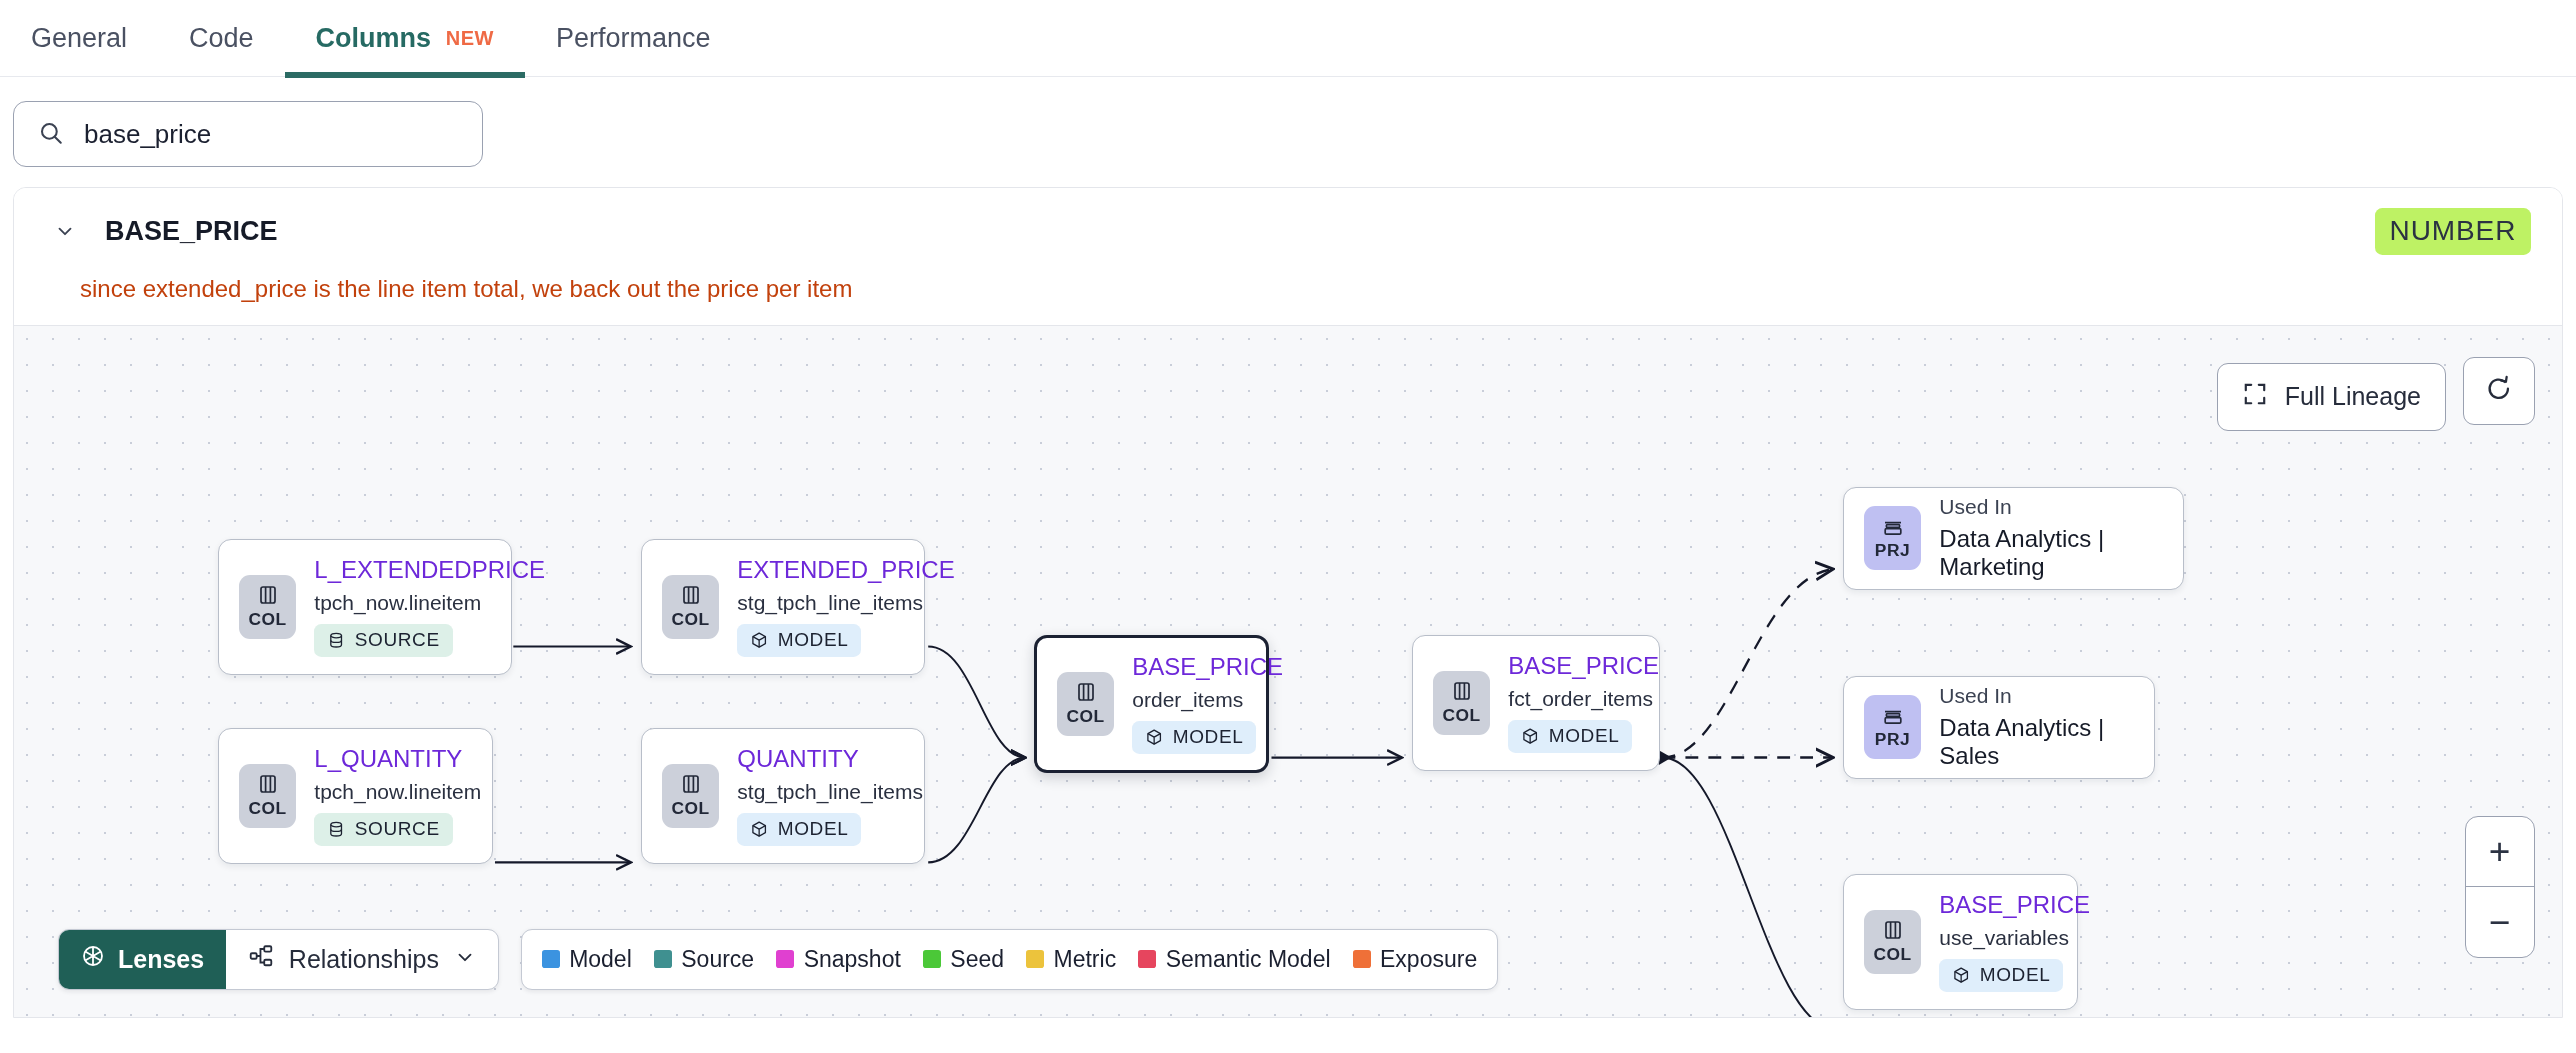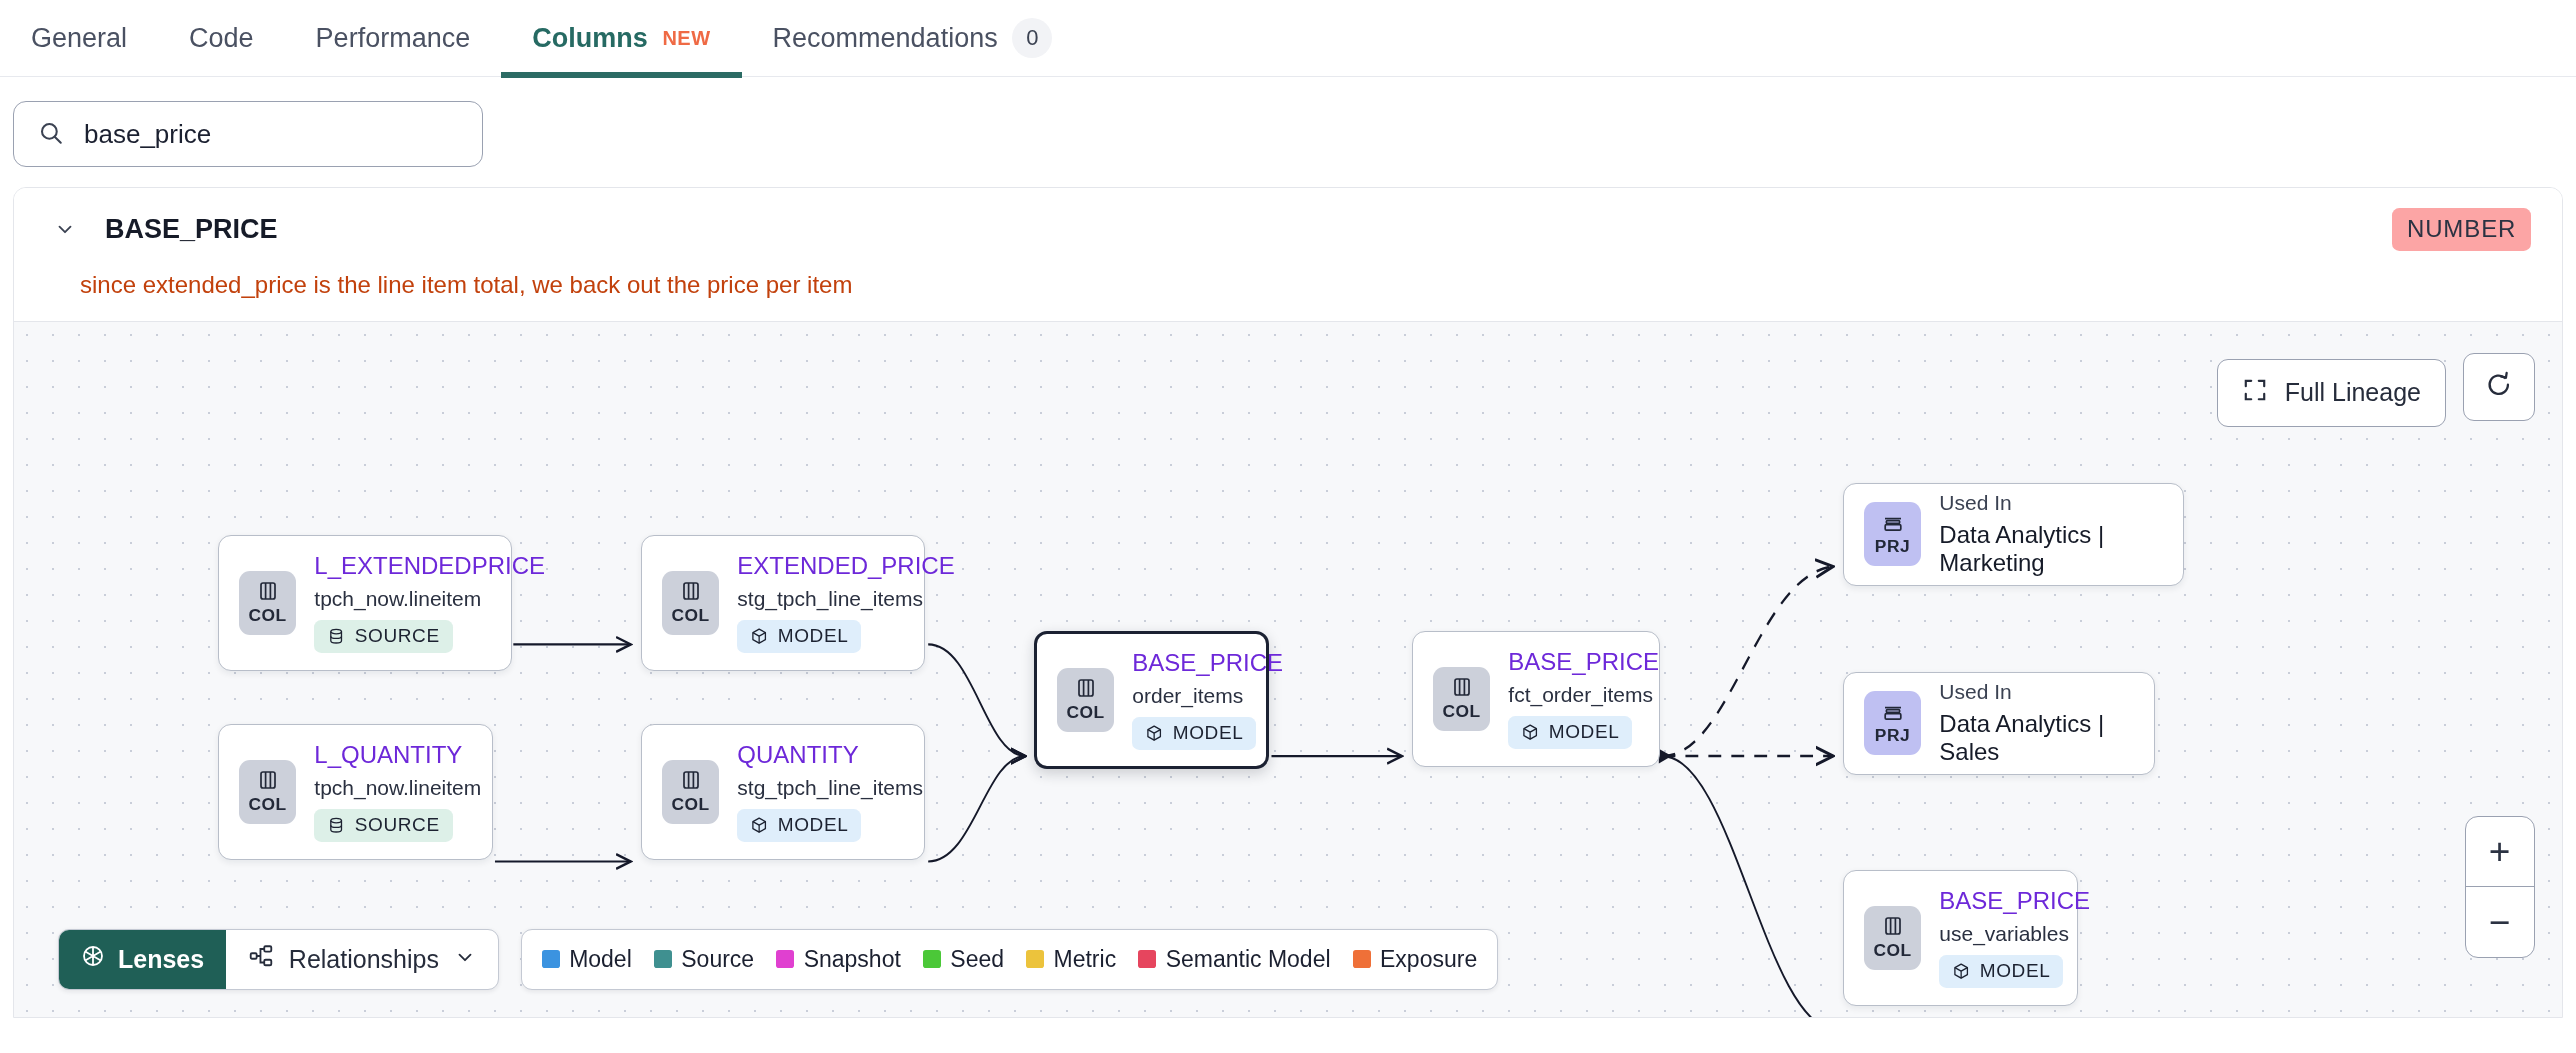--- a/index.html
+++ b/index.html
@@ -86,23 +86,23 @@
   .chev {
     width: 40px; display: flex; align-items: center; justify-content: center;
     cursor: pointer;
   }
   .col-title {
     font-size: 27px; font-weight: bold; color: #161b28;
     margin-left: 20px;
   }
   .type-badge {
     margin-left: auto;
-    background: #fca5a5;
+    background: #bef264;
     color: #2b3242;
-    font-size: 24px;
+    font-size: 28px;
     letter-spacing: 0.9px;
     padding: 7.3px 14.7px;
     border-radius: 7.3px;
   }
   .col-desc {
     font-size: 24px; color: #c2410c;
     padding: 20px 0 22px 35px;
   }
 
   
@@ -253,30 +253,26 @@
 </head>
 <body>
 
 <div class="tabbar">
   <div class="tab">
     <span>General</span>
   </div>
   <div class="tab">
     <span>Code</span>
   </div>
-  <div class="tab">
-    <span>Performance</span>
-  </div>
   <div class="tab active">
     <span>Columns</span>
     <span class="tab-new">NEW</span>
   </div>
   <div class="tab">
-    <span>Recommendations</span>
-    <span class="tab-count">0</span>
+    <span>Performance</span>
   </div>
 </div>
 
 <div class="searchwrap">
   <div class="searchbox">
     <span>
       <svg width="26" height="26" viewBox="0 0 24 24" fill="none" stroke="#3b4252" stroke-width="1.9">
         <circle cx="10.5" cy="10.5" r="6.8"></circle>
           <line x1="15.6" y1="15.6" x2="21" y2="21" stroke-linecap="round"></line>
       </svg>

